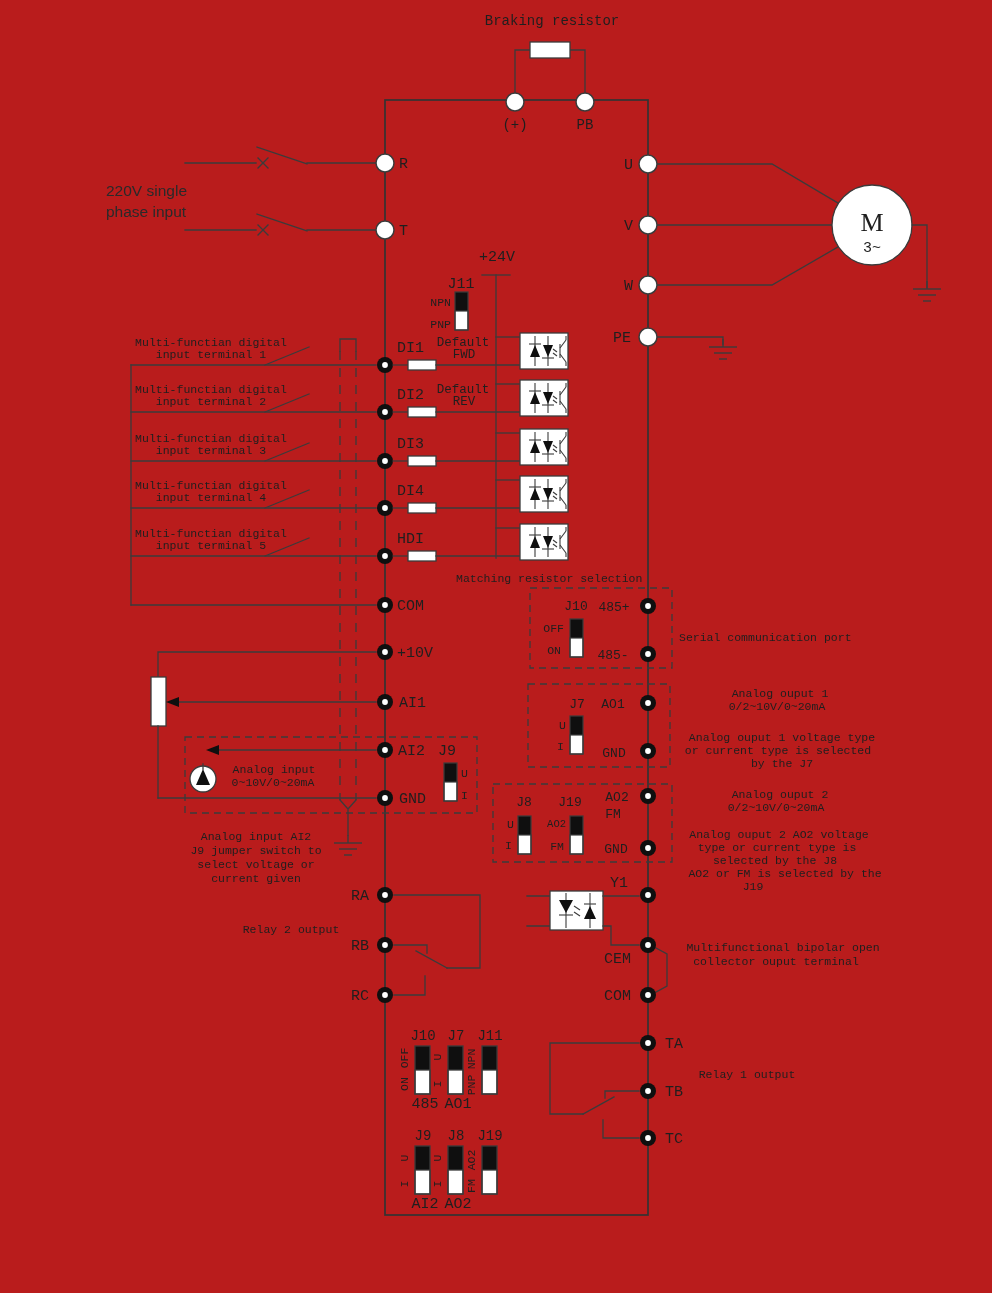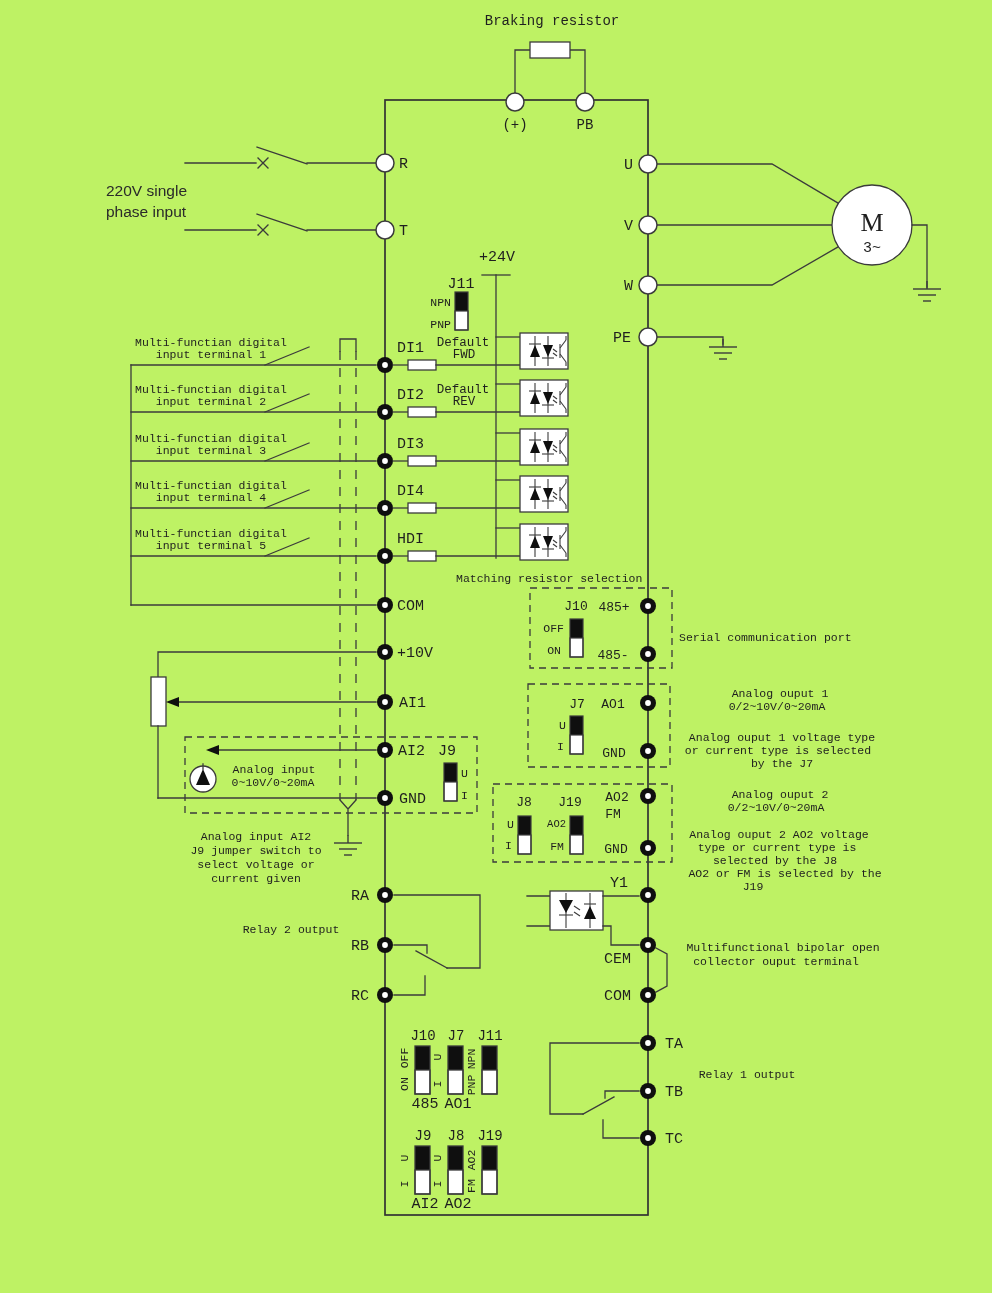--- a/index.html
+++ b/index.html
@@ -1,16 +1,16 @@
 <!DOCTYPE html>
 <html><head>
 <meta charset="utf-8">
 <style>
   html,body{margin:0;padding:0;background:#ececec;}
-  .canvas{position:relative;width:992px;height:1293px;background:#bef264;overflow:hidden;}
+  .canvas{position:relative;width:992px;height:1293px;background:#b91c1c;overflow:hidden;}
   svg{position:absolute;left:0;top:0;}
   text{font-family:"Liberation Mono","DejaVu Sans Mono",monospace;fill:#1f1f1f;}
   .sans{font-family:"Liberation Sans","DejaVu Sans",sans-serif;font-size:15.5px;fill:#2a2a2a;}
   .t10{font-size:10.5px}.t11{font-size:11.5px}.t12{font-size:12.5px}.t13{font-size:13px}
   .t14{font-size:14px}.t15{font-size:15px}.t26{font-size:26px;font-family:"Liberation Serif","DejaVu Serif",serif}
   .mid{text-anchor:middle}.end{text-anchor:end}
   .w{fill:none;stroke:#3b3b3b;stroke-width:1.3px;stroke-linecap:square;}
   .w2{fill:none;stroke:#333333;stroke-width:1.7px;}
   .dsh{fill:none;stroke:#3b3b3b;stroke-width:1.3px;stroke-dasharray:7 5;}
   .shl{fill:none;stroke:#3b3b3b;stroke-width:1.3px;stroke-dasharray:9 8;}

